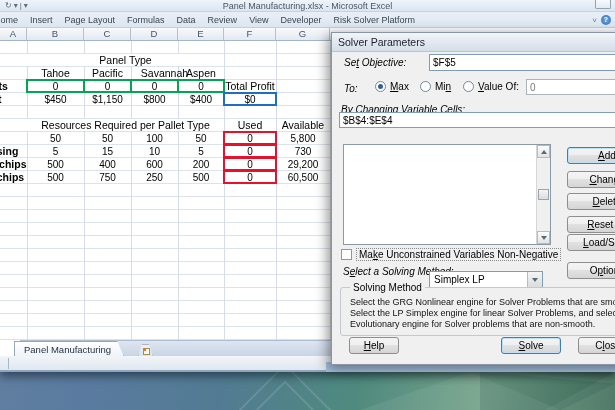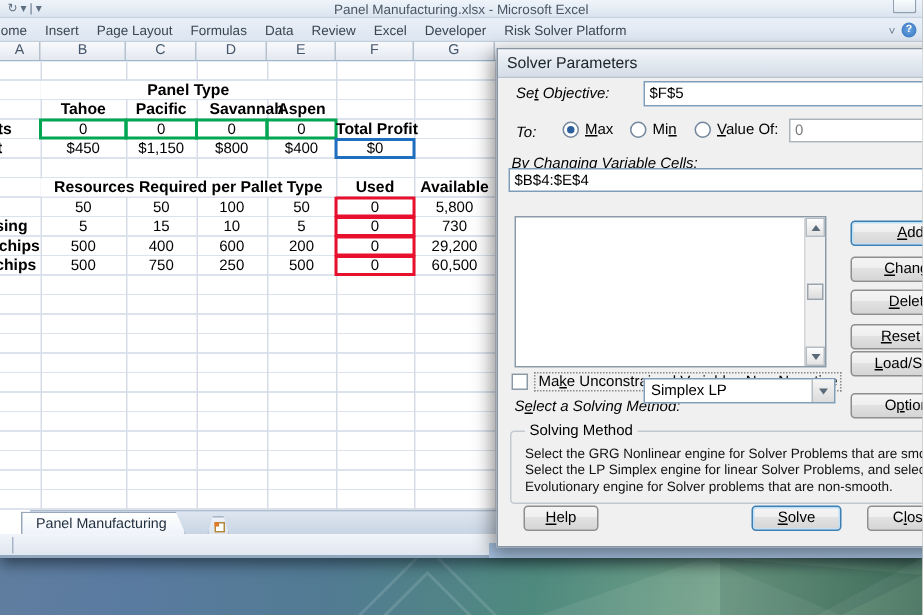--- a/index.html
+++ b/index.html
@@ -37,21 +37,21 @@
     background:linear-gradient(#f8f9fb,#e4e9f0); border-bottom:1px solid #9eb6ce; }
   .ch { position:absolute; top:0; height:12px; line-height:12px; text-align:center; font-size:9.5px;
     color:#44566b; border-right:1px solid #b6c1ce; }
 
   
   .sheet { position:absolute; left:0; top:41px; width:615px; height:299px; overflow:hidden;
     background:repeating-linear-gradient(to bottom,#ffffff 0 12px,#dce3ec 12px 13px); }
   .vl { position:absolute; top:0; bottom:0; width:1px; background:#d6dde8; z-index:1; }
   .cell { position:absolute; height:13px; line-height:13px; font-size:10px; color:#000;
     text-align:center; white-space:nowrap; z-index:3; }
-  .bcell { font-weight:bold; font-size:10.5px; }
+  .bcell { font-weight:normal; font-size:10.5px; }
   .albl { position:absolute; left:-26px; width:95px; height:13px; line-height:13px; font-weight:bold;
     font-size:10.5px; text-align:left; white-space:nowrap; z-index:3; color:#000; }
   .mergedw { background:#fff; height:12px; }
   .boxborder { position:absolute; z-index:2; background:transparent; }
   .green { border:2px solid #00a651; }
   .red { border:2px solid #e8112d; }
   .blue { border:2px solid #1f6fc0; }
 
   
   .tabbar { position:absolute; left:0; top:340px; width:615px; height:16px;
@@ -138,21 +138,21 @@
       <div class="win-btn"></div>
     </div>
 
     <div class="ribbonrow">
       <span class="rtab">Home</span>
       <span class="rtab">Insert</span>
       <span class="rtab">Page Layout</span>
       <span class="rtab">Formulas</span>
       <span class="rtab">Data</span>
       <span class="rtab">Review</span>
-      <span class="rtab">Excel</span>
+      <span class="rtab">View</span>
       <span class="rtab">Developer</span>
       <span class="rtab">Risk Solver Platform</span>
       <div class="ribbon-right">
         <span class="chevron-min">˅</span>
         <span class="help-circle">?</span>
       </div>
     </div>
 
     <div class="colheaders">
       <div class="ch" style="left:0;width:27px">A</div>
@@ -295,21 +295,21 @@
     <div class="btn focus" style="left:235px;top:114px;width:80px;height:17px"><u>A</u>dd</div>
     <div class="btn" style="left:235px;top:138px;width:80px;height:17px"><u>C</u>hange</div>
     <div class="btn" style="left:235px;top:160px;width:80px;height:17px"><u>D</u>elete</div>
     <div class="btn" style="left:235px;top:183px;width:80px;height:17px"><u>R</u>eset All</div>
     <div class="btn" style="left:235px;top:201px;width:80px;height:17px"><u>L</u>oad/Save</div>
 
     <div class="cbox" style="left:9px;top:216px"></div>
     <div class="cblabel" style="left:24px;top:215px">Ma<u>k</u>e Unconstrained Variables Non-Negative</div>
 
     <div class="dlabel" style="left:11px;top:233px">S<u>e</u>lect a Solving Method:</div>
-    <div class="dropdown" style="left:97px;top:219px;width:128px;height:17px">
+    <div class="dropdown" style="left:97px;top:238px;width:114px;height:17px">
       <span>Simplex LP</span>
       <span class="ddbtn">
           <span class="tri-dn"></span>
         </span>
     </div>
     <div class="btn" style="left:235px;top:229px;width:80px;height:17px">O<u>p</u>tions</div>
 
     <div class="groupbox">
       <div class="gbtitle">Solving Method</div>
       <div class="gbtext">Select the GRG Nonlinear engine for Solver Problems that are smooth nonlinear. Select the LP Simplex engine for linear Solver Problems, and select the Evolutionary engine for Solver problems that are non-smooth.</div>

